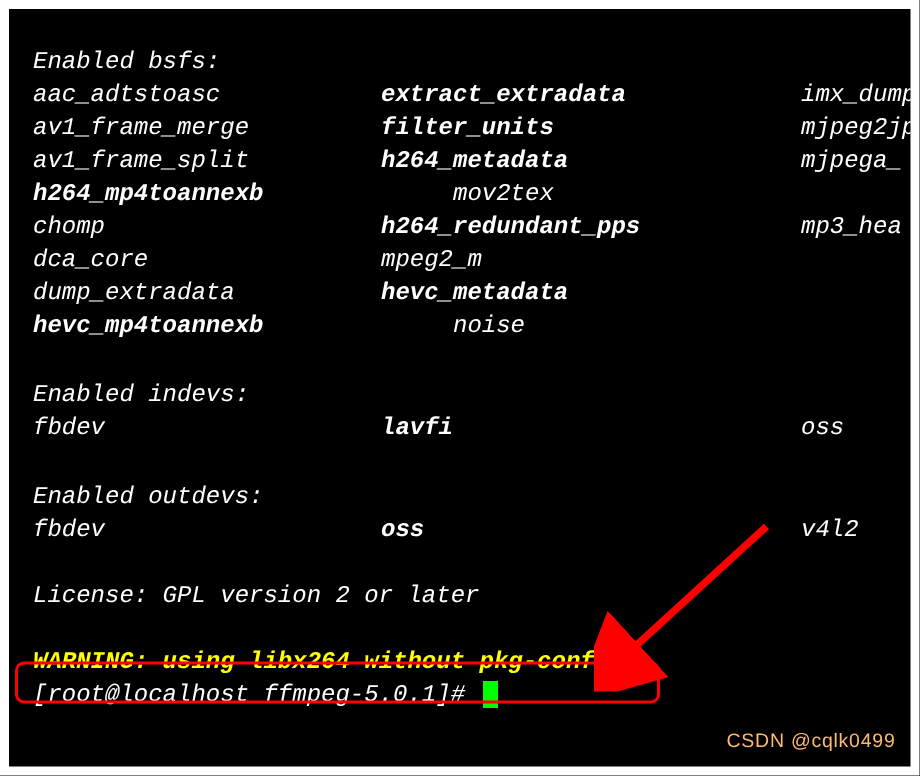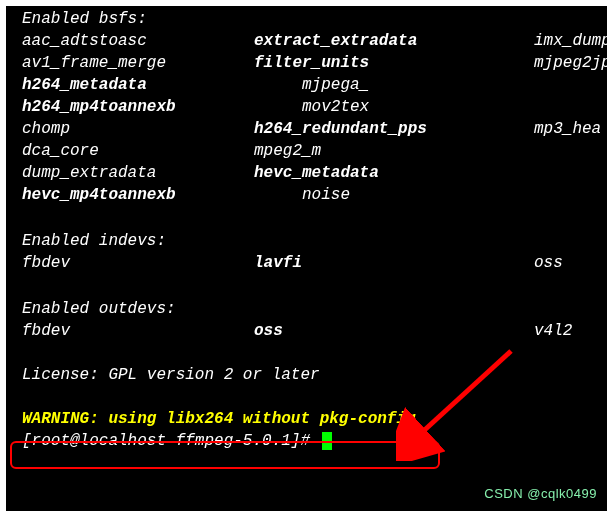--- a/index.html
+++ b/index.html
@@ -12,21 +12,21 @@
       width: 613px;
       height: 517px;
       position: relative;
       font-family: 'Courier New', monospace;
     }
     .terminal {
       background: #000;
       width: 601px;
       height: 505px;
       margin: 6px;
-      padding: 0 0 0 16px;
+      padding: 22px 0 0 16px;
       overflow: hidden;
       font-style: italic;
       font-size: 16px;
       line-height: 22px;
       color: #fff;
       position: relative;
     }
     .section-header {
       color: #fff;
       margin-top: 2px;
@@ -80,41 +80,42 @@
       left: 390px;
       pointer-events: none;
     }
     .watermark {
       position: absolute;
       bottom: 6px;
       right: 10px;
       font-family: Arial, sans-serif;
       font-style: normal;
       font-size: 13px;
-      color: #86efac;
+      color: #fdba74;
       letter-spacing: 0.5px;
     }
   </style>
 </head>
 <body>
 
 <div class="terminal">
 
   <div class="section-header">Enabled bsfs:</div>
   <div class="columns">
     <div class="col1">aac_adtstoasc</div>
     <div class="col2">extract_extradata</div>
     <div class="col3">imx_dump</div>
   </div>
   <div class="columns">
     <div class="col1">av1_frame_merge</div>
     <div class="col2">filter_units</div>
     <div class="col3">mjpeg2jp</div>
   </div>
   <div class="columns">
+    <div class="col1">av1_frame_split</div>
     <div class="col2">h264_metadata</div>
     <div class="col3">mjpega_</div>
   </div>
   <div class="columns">
     <div class="col2">h264_mp4toannexb</div>
     <div class="col3">mov2tex</div>
   </div>
   <div class="columns">
     <div class="col1">chomp</div>
     <div class="col2">h264_redundant_pps</div>

